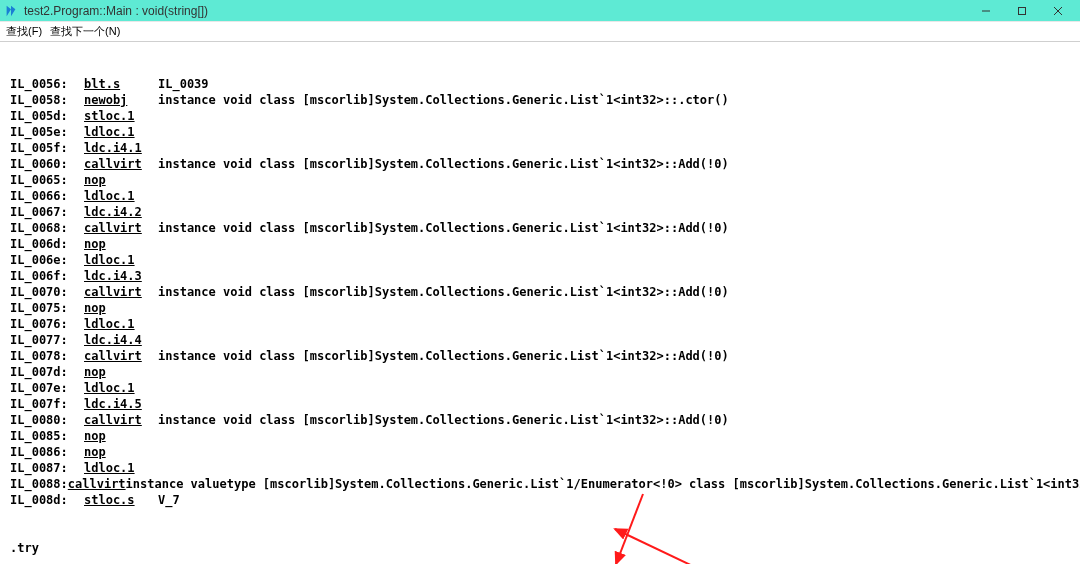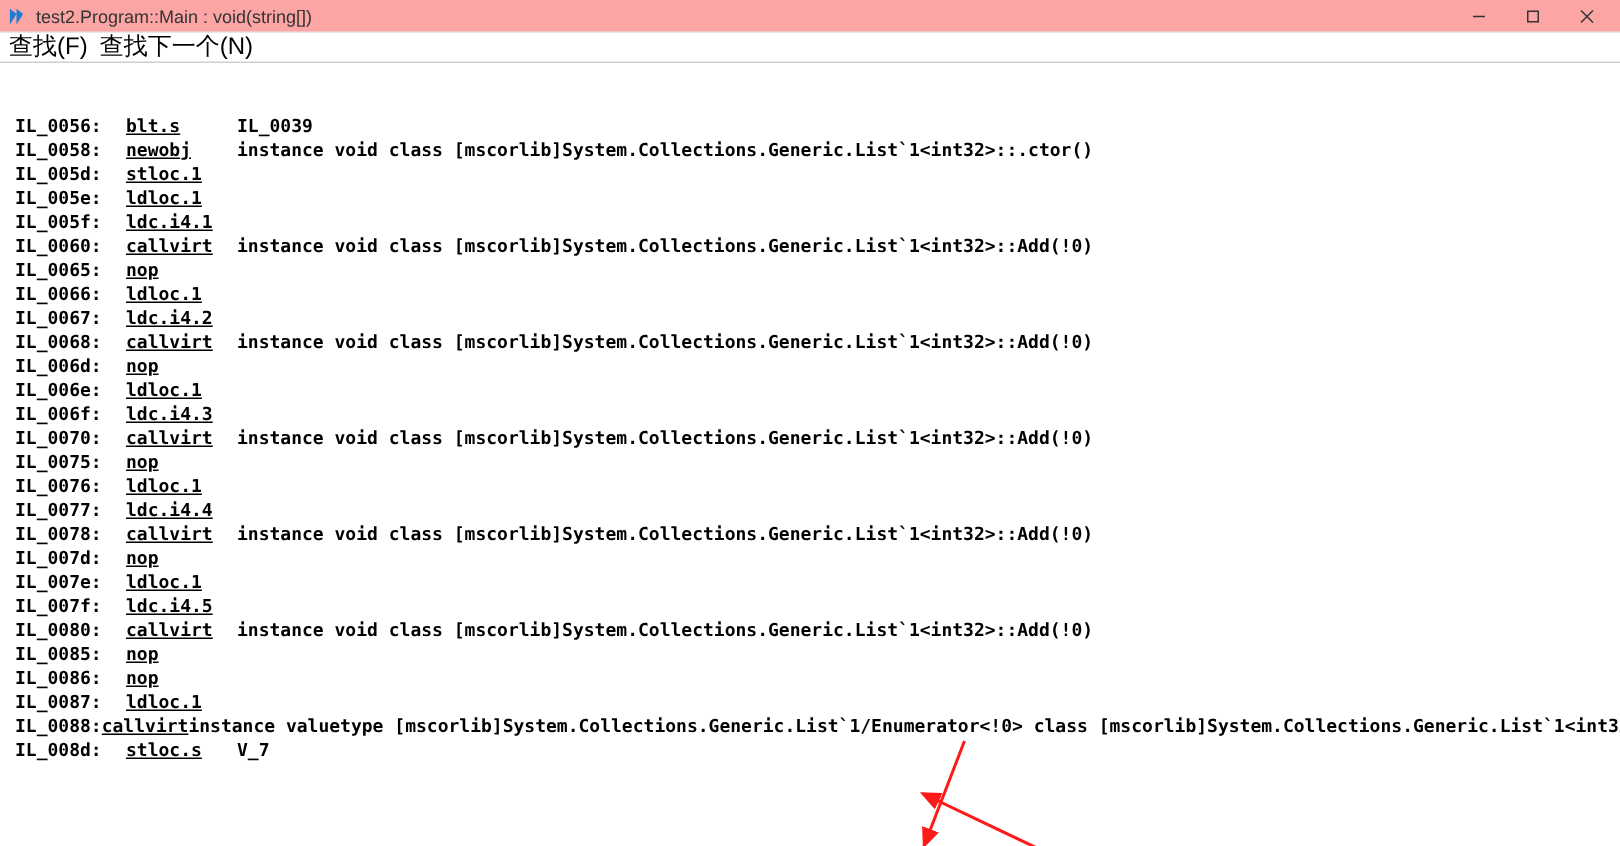--- a/index.html
+++ b/index.html
@@ -10,21 +10,21 @@
       overflow: hidden;
       width: 1080px;
       height: 564px;
       position: relative;
     }
     .titlebar {
       height: 22px;
       display: flex;
       align-items: center;
       padding: 0 4px;
-      background: #fca5a5;
+      background: #5eead4;
       border-bottom: 1px solid #e8e8e8;
     }
     .titlebar .app-icon {
       width: 14px;
       height: 14px;
       margin-right: 6px;
       color: #1a7fd4;
     }
     .titlebar .title-text {
       flex: 1;
@@ -43,21 +43,21 @@
       justify-content: center;
       color: #555;
       cursor: pointer;
     }
     .titlebar .win-btn svg { width: 10px; height: 10px; }
     .menubar {
       height: 20px;
       display: flex;
       align-items: center;
       padding: 0 6px;
-      font-size: 16px;
+      font-size: 11px;
       gap: 8px;
       border-bottom: 1px solid #cfcfcf;
     }
     .menubar .menu-item { cursor: pointer; }
     .content {
       position: relative;
       padding: 2px 0 0 10px;
       font-family: "NSimSun", "SimSun", Consolas, monospace;
       font-size: 12px;
       line-height: 16px;
@@ -108,20 +108,21 @@
   </div>
 </div>
 
 <div class="menubar">
   <span class="menu-item">查找(F)</span>
   <span class="menu-item">查找下一个(N)</span>
 </div>
 
 <div class="content">
   <div id="outer-rows"><div class="il-row"><span class="il-offset">IL_0056:</span><span class="il-opcode">blt.s</span><span class="il-operand">IL_0039</span></div><div class="il-row"><span class="il-offset">IL_0058:</span><span class="il-opcode">newobj</span><span class="il-operand">instance void class [mscorlib]System.Collections.Generic.List`1&lt;int32&gt;::.ctor()</span></div><div class="il-row"><span class="il-offset">IL_005d:</span><span class="il-opcode">stloc.1</span><span class="il-operand"></span></div><div class="il-row"><span class="il-offset">IL_005e:</span><span class="il-opcode">ldloc.1</span><span class="il-operand"></span></div><div class="il-row"><span class="il-offset">IL_005f:</span><span class="il-opcode">ldc.i4.1</span><span class="il-operand"></span></div><div class="il-row"><span class="il-offset">IL_0060:</span><span class="il-opcode">callvirt</span><span class="il-operand">instance void class [mscorlib]System.Collections.Generic.List`1&lt;int32&gt;::Add(!0)</span></div><div class="il-row"><span class="il-offset">IL_0065:</span><span class="il-opcode">nop</span><span class="il-operand"></span></div><div class="il-row"><span class="il-offset">IL_0066:</span><span class="il-opcode">ldloc.1</span><span class="il-operand"></span></div><div class="il-row"><span class="il-offset">IL_0067:</span><span class="il-opcode">ldc.i4.2</span><span class="il-operand"></span></div><div class="il-row"><span class="il-offset">IL_0068:</span><span class="il-opcode">callvirt</span><span class="il-operand">instance void class [mscorlib]System.Collections.Generic.List`1&lt;int32&gt;::Add(!0)</span></div><div class="il-row"><span class="il-offset">IL_006d:</span><span class="il-opcode">nop</span><span class="il-operand"></span></div><div class="il-row"><span class="il-offset">IL_006e:</span><span class="il-opcode">ldloc.1</span><span class="il-operand"></span></div><div class="il-row"><span class="il-offset">IL_006f:</span><span class="il-opcode">ldc.i4.3</span><span class="il-operand"></span></div><div class="il-row"><span class="il-offset">IL_0070:</span><span class="il-opcode">callvirt</span><span class="il-operand">instance void class [mscorlib]System.Collections.Generic.List`1&lt;int32&gt;::Add(!0)</span></div><div class="il-row"><span class="il-offset">IL_0075:</span><span class="il-opcode">nop</span><span class="il-operand"></span></div><div class="il-row"><span class="il-offset">IL_0076:</span><span class="il-opcode">ldloc.1</span><span class="il-operand"></span></div><div class="il-row"><span class="il-offset">IL_0077:</span><span class="il-opcode">ldc.i4.4</span><span class="il-operand"></span></div><div class="il-row"><span class="il-offset">IL_0078:</span><span class="il-opcode">callvirt</span><span class="il-operand">instance void class [mscorlib]System.Collections.Generic.List`1&lt;int32&gt;::Add(!0)</span></div><div class="il-row"><span class="il-offset">IL_007d:</span><span class="il-opcode">nop</span><span class="il-operand"></span></div><div class="il-row"><span class="il-offset">IL_007e:</span><span class="il-opcode">ldloc.1</span><span class="il-operand"></span></div><div class="il-row"><span class="il-offset">IL_007f:</span><span class="il-opcode">ldc.i4.5</span><span class="il-operand"></span></div><div class="il-row"><span class="il-offset">IL_0080:</span><span class="il-opcode">callvirt</span><span class="il-operand">instance void class [mscorlib]System.Collections.Generic.List`1&lt;int32&gt;::Add(!0)</span></div><div class="il-row"><span class="il-offset">IL_0085:</span><span class="il-opcode">nop</span><span class="il-operand"></span></div><div class="il-row"><span class="il-offset">IL_0086:</span><span class="il-opcode">nop</span><span class="il-operand"></span></div><div class="il-row"><span class="il-offset">IL_0087:</span><span class="il-opcode">ldloc.1</span><span class="il-operand"></span></div><div class="il-row"><span class="il-offset">IL_0088:</span><span class="il-opcode">callvirt</span><span class="il-operand">instance valuetype [mscorlib]System.Collections.Generic.List`1/Enumerator&lt;!0&gt; class [mscorlib]System.Collections.Generic.List`1&lt;int32&gt;::GetEnumer</span></div><div class="il-row"><span class="il-offset">IL_008d:</span><span class="il-opcode">stloc.s</span><span class="il-operand">V_7</span></div></div>
+  <div class="try-label">.try</div>
   
   
 
   <div class="arrow" style="left:605px; top:450px;">
     <svg width="120" height="60">
         <defs>
           <marker id="ah1" markerWidth="8" markerHeight="8" refX="6" refY="3" orient="auto">
             <path d="M0,0 L7,3 L0,6 Z" fill="#ff1a1a"></path>
           </marker>
         </defs>

